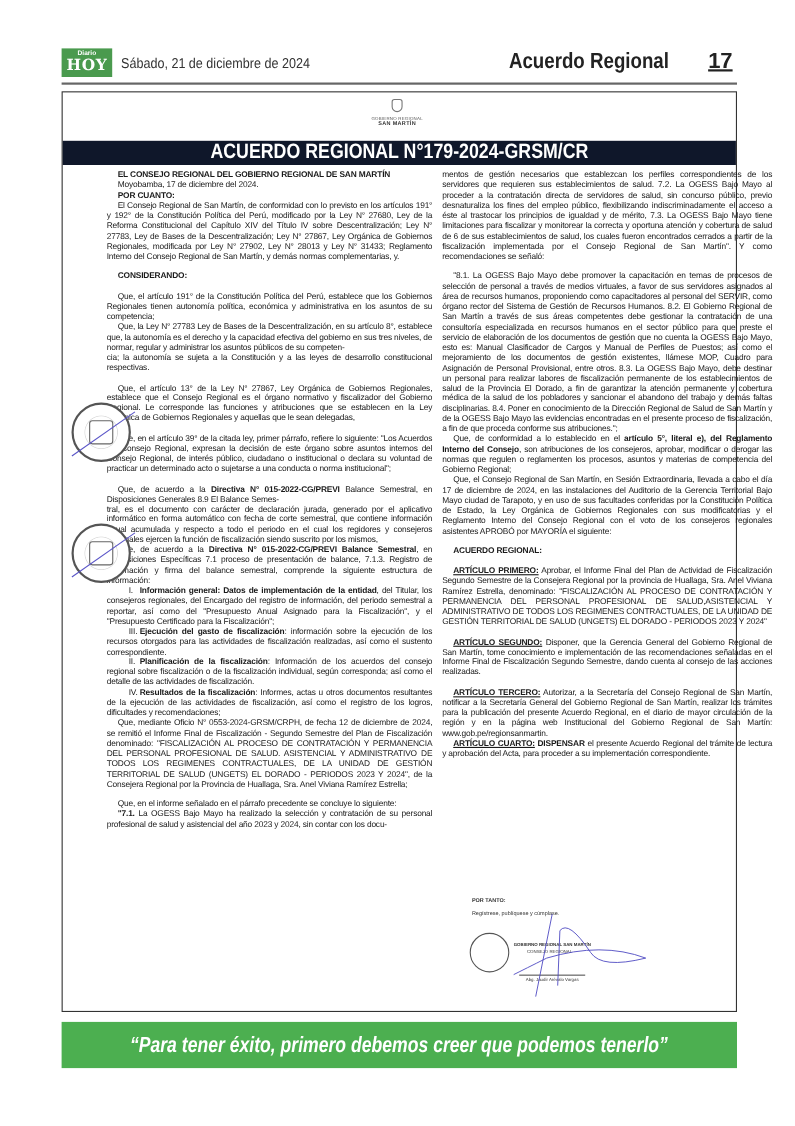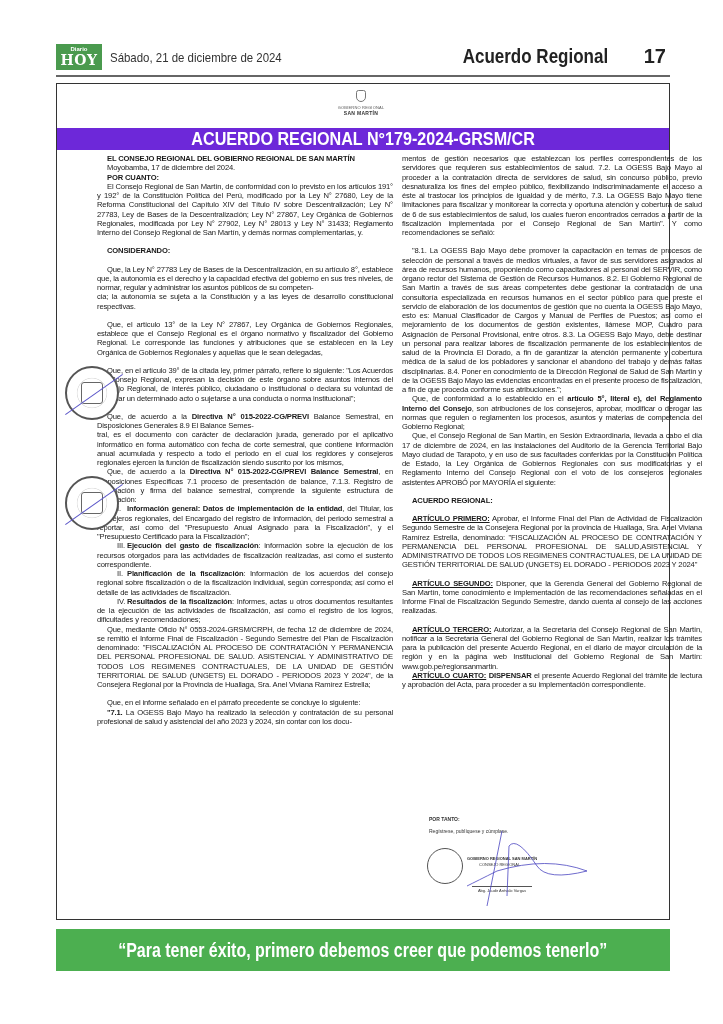--- a/index.html
+++ b/index.html
@@ -5,29 +5,29 @@
   * { box-sizing: border-box; margin: 0; padding: 0; }
   html, body { width: 723px; height: 1024px; background: #ffffff; overflow: hidden; }
   body { font-family: "Liberation Sans", sans-serif; color: #1a1a1a; position: relative; }
 
   .header { position: absolute; left: 56px; top: 44px; width: 614px; height: 28px; }
   .logo { position: absolute; left: 0; top: 0; width: 46px; height: 26px; background: #4a9a4e; color: #fff; text-align: center; }
   .logo .diario { font-size: 6px; font-weight: bold; line-height: 8px; display: block; padding-top: 1px; }
   .logo .hoy { font-family: "DejaVu Serif", serif; font-size: 14px; font-weight: bold; line-height: 15px; display: block; letter-spacing: 0.5px; }
   .date { position: absolute; left: 54px; top: 6px; font-size: 13px; color: #333; transform: scaleX(0.88); transform-origin: left; }
   .section { position: absolute; right: 62px; top: 1px; font-size: 20px; font-weight: bold; color: #222; transform: scaleX(0.85); transform-origin: right; }
-  .pagenum { position: absolute; right: 4px; top: 1px; font-size: 20px; font-weight: bold; color: #222; }
+  .pagenum { position: absolute; right: 4px; top: 1px; font-size: 20px; font-weight: bold; color: #222; text-decoration: underline; }
   .hrule { position: absolute; left: 56px; top: 75px; width: 614px; height: 2px; background: #666; }
 
   .frame { position: absolute; left: 56px; top: 83px; width: 614px; height: 837px; border: 1px solid #333; }
   .emblem { position: absolute; left: 274px; top: 6px; width: 60px; height: 36px; text-align: center; }
   .emblem .crest { display: block; margin: 0 auto; width: 10px; height: 12px; border: 1px solid #777; border-radius: 3px 3px 6px 6px; }
   .emblem .small { font-size: 4px; color: #555; display: block; margin-top: 3px; letter-spacing: 0.2px; }
   .emblem .big { font-size: 5px; color: #333; font-weight: bold; display: block; letter-spacing: 0.3px; }
-  .titlebar { position: absolute; left: 0; top: 44px; width: 612px; height: 22px; background: #6d28d9; color: #fff; text-align: center; }
+  .titlebar { position: absolute; left: 0; top: 44px; width: 612px; height: 22px; background: #0f172a; color: #fff; text-align: center; }
   .titlebar span { display: inline-block; font-size: 19px; font-weight: bold; line-height: 22px; transform: scaleX(0.85); }
 
   .col { position: absolute; top: 70px; font-size: 7.6px; line-height: 9.25px; text-align: justify; color: #1a1a1a; letter-spacing: -0.15px; margin-left: 36px; }
   .col.left { left: 4px; width: 296px; }
   .col.right { left: 309px; width: 300px; }
   .col p { margin: 0; }
   .ind { text-indent: 10px; }
   .bold { font-weight: bold; }
   .ul { text-decoration: underline; font-weight: bold; }
   .gap { height: 9px; }
@@ -39,21 +39,21 @@
 
   .sign { position: absolute; left: 370px; top: 732px; width: 180px; height: 100px; font-size: 5px; color: #333; }
   .sign .pt { position: absolute; left: 2px; top: 0; font-weight: bold; }
   .sign .reg { position: absolute; left: 2px; top: 12px; }
   .sign .seal { position: absolute; left: 0; top: 32px; width: 36px; height: 36px; border-radius: 50%; border: 1.5px solid #555; }
   .sign .org { position: absolute; left: 40px; top: 40px; font-weight: bold; font-size: 4px; }
   .sign .sub { position: absolute; left: 52px; top: 46px; font-size: 4px; }
   .sign .nm { position: absolute; left: 45px; top: 70px; font-size: 4px; border-top: 0.5px solid #555; padding-top: 1px; width: 60px; text-align: center; }
   .sign svg { position: absolute; left: 20px; top: 10px; }
 
-  .quote { position: absolute; left: 56px; top: 929px; width: 614px; height: 42px; background: #4caf50; text-align: center; }
+  .quote { position: absolute; left: 56px; top: 929px; width: 614px; height: 42px; background: #4caf50; text-align: center; font-style: italic; }
   .quote span { display: inline-block; color: #fff; font-size: 20px; font-weight: bold; line-height: 42px; transform: scaleX(0.8); white-space: nowrap; }
 </style>
 </head>
 <body>
 
 <div class="header">
   <div class="logo">
     <span class="diario">Diario</span>
     <span class="hoy">HOY</span>
   </div>
@@ -74,20 +74,21 @@
   </div>
 
   <div class="col left">
     <p class="bold ind">EL CONSEJO REGIONAL DEL GOBIERNO REGIONAL DE SAN MARTÍN</p>
     <p class="ind">Moyobamba, 17 de diciembre del 2024.</p>
     <p class="bold ind">POR CUANTO:</p>
     <p class="ind">El Consejo Regional de San Martín, de conformidad con lo previsto en los artículos 191° y 192° de la Constitución Política del Perú, modificado por la Ley N° 27680, Ley de la Reforma Constitucional del Capítulo XIV del Título IV sobre Descentralización; Ley N° 27783, Ley de Bases de la Descentralización; Ley N° 27867, Ley Orgánica de Gobiernos Regionales, modificada por Ley N° 27902, Ley N° 28013 y Ley N° 31433; Reglamento Interno del Consejo Regional de San Martín, y demás normas complementarias, y.</p>
     <div class="gap"></div>
     <p class="bold ind">CONSIDERANDO:</p>
     <div class="gap"></div>
+    <p class="ind">Que, el artículo 191° de la Constitución Política del Perú, establece que los Gobiernos Regionales tienen autonomía política, económica y administrativa en los asuntos de su competencia;</p>
     <p class="ind">Que, la Ley N° 27783 Ley de Bases de la Descentralización, en su artículo 8°, establece que, la autonomía es el derecho y la capacidad efectiva del gobierno en sus tres niveles, de normar, regular y administrar los asuntos públicos de su competen-</p>
     <p class="wrap-left">cia; la autonomía se sujeta a la Constitución y a las leyes de desarrollo constitucional respectivas.</p>
     <div class="gap"></div>
     <p class="wrap-left ind">Que, el artículo 13° de la Ley N° 27867, Ley Orgánica de Gobiernos Regionales, establece que el Consejo Regional es el órgano normativo y fiscalizador del Gobierno Regional. Le corresponde las funciones y atribuciones que se establecen en la Ley Orgánica de Gobiernos Regionales y aquellas que le sean delegadas,</p>
     <div class="gap"></div>
     <p class="wrap-left ind">Que, en el artículo 39° de la citada ley, primer párrafo, refiere lo siguiente: "Los Acuerdos del Consejo Regional, expresan la decisión de este órgano sobre asuntos internos del Consejo Regional, de interés público, ciudadano o institucional o declara su voluntad de practicar un determinado acto o sujetarse a una conducta o norma institucional";</p>
     <div class="gap"></div>
     <p class="wrap-left ind"><span>Que, de acuerdo a la </span><span class="bold">Directiva N° 015-2022-CG/PREVI</span><span> Balance Semestral, en Disposiciones Generales 8.9 El Balance Semes-</span></p>
     <p>tral, es el documento con carácter de declaración jurada, generado por el aplicativo informático en forma automático con fecha de corte semestral, que contiene información anual acumulada y respecto a todo el periodo en el cual los regidores y consejeros regionales ejercen la función de fiscalización siendo suscrito por los mismos,</p>
     <p class="ind"><span>Que, de acuerdo a la </span><span class="bold">Directiva N° 015-2022-CG/PREVI Balance Semestral</span><span>, en Disposiciones Específicas 7.1 proceso de presentación de balance, 7.1.3. Registro de información y firma del balance semestral, comprende la siguiente estructura de información:</span></p>

